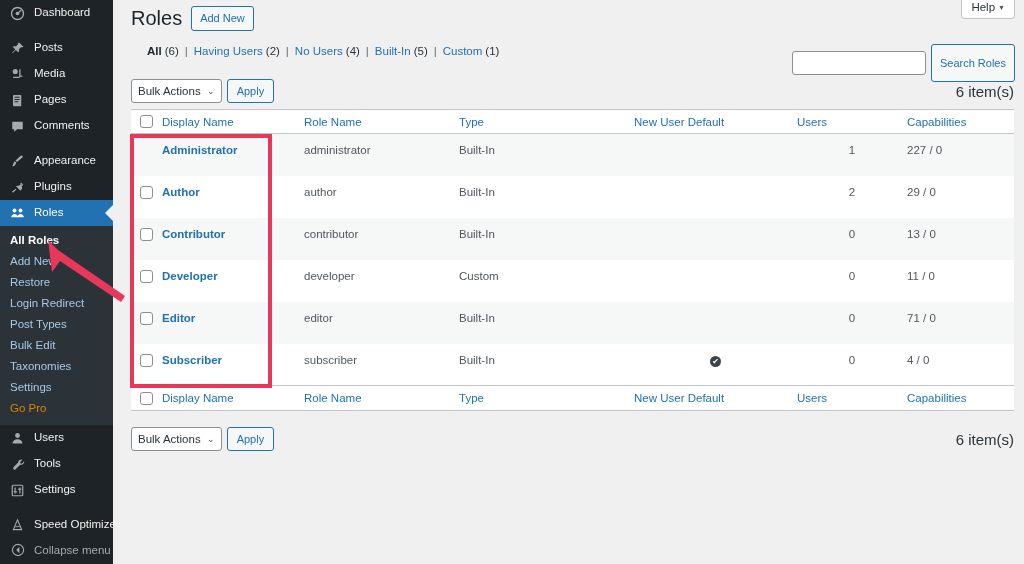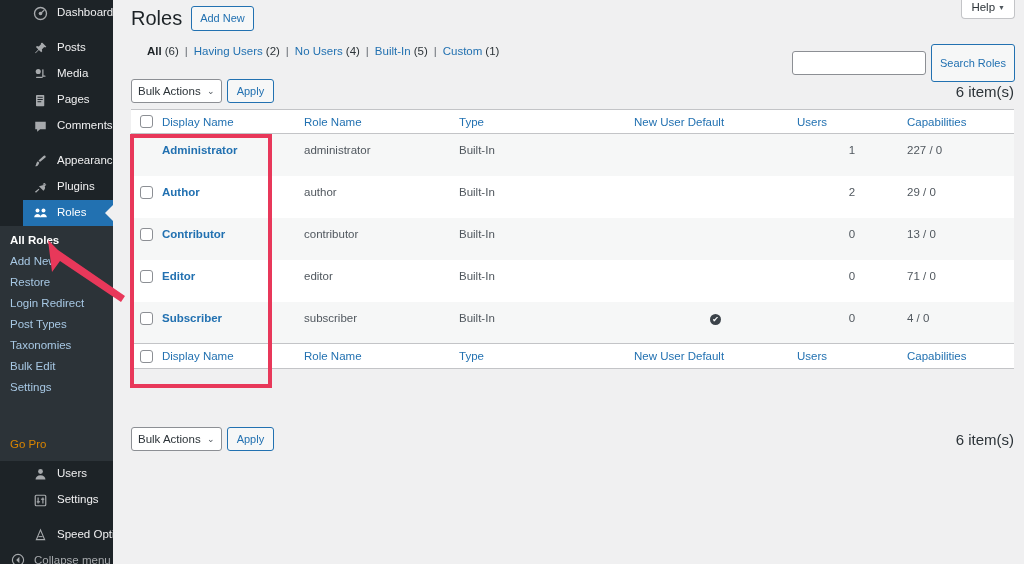--- a/index.html
+++ b/index.html
@@ -23,21 +23,20 @@
   }
   .menu-top { padding-top: 0px; }
   .menu-item {
     position: relative;
     display: flex; align-items: center;
     height: 26px;
     padding-left: 8px;
     color: #f0f0f1;
     cursor: pointer;
     white-space: nowrap;
-    margin-left: 23px;
   }
   .menu-item .mi-icon {
     width: 19px; height: 17px;
     margin-right: 7px;
     flex: 0 0 19px;
     display: flex; align-items: center; justify-content: center;
     color: #a7aaad;
   }
   .menu-item .mi-label { font-size: 11.5px; line-height: 1; }
   .menu-item.active {
@@ -60,21 +59,21 @@
   .sub-item {
     display: block;
     padding: 3px 0 3px 10px;
     font-size: 11.5px;
     color: #a7c8e4;
     line-height: 15px;
     cursor: pointer;
     white-space: nowrap;
   }
   .sub-item.current { color: #fff; font-weight: bold; }
-  .sub-item.gopro { color: #d98500; margin-top: 36px; }
+  .sub-item.gopro { color: #d98500; }
 
   .collapse-row {
     display: flex; align-items: center;
     height: 24px; padding-left: 8px;
     color: #a7aaad; font-size: 11.5px;
     cursor: pointer;
   }
   .collapse-row .mi-icon { width:19px; height:17px; margin-right:7px; flex:0 0 19px;
     display:flex; align-items:center; justify-content:center; }
 
@@ -363,36 +362,44 @@
         </span>
         <span class="mi-label">Roles</span>
       </div>
 
       <div class="submenu">
         <span class="sub-item current">All Roles</span>
         <span class="sub-item">Add New</span>
         <span class="sub-item">Restore</span>
         <span class="sub-item">Login Redirect</span>
         <span class="sub-item">Post Types</span>
+        <span class="sub-item">Bulk Edit</span>
         <span class="sub-item">Taxonomies</span>
-        <span class="sub-item">Bulk Edit</span>
         <span class="sub-item">Settings</span>
         <span class="sub-item gopro">Go Pro</span>
       </div>
 
       <div class="menu-item">
         <span class="mi-icon">
           <svg width="15" height="15" viewBox="0 0 20 20" fill="currentColor">
               <circle cx="10" cy="6" r="3.2"></circle>
               <path d="M3.4 16.5c0-3.3 2.8-5.6 6.6-5.6s6.6 2.3 6.6 5.6z"></path>
             </svg>
         </span>
         <span class="mi-label">Users</span>
       </div>
 
+      <div class="menu-item">
+        <span class="mi-icon">
+          <svg width="15" height="15" viewBox="0 0 20 20" fill="currentColor">
+              <path d="M16.6 3.5l-3 3 .3 2 2 .3 3-3c.4 2.2-1.4 4.6-3.9 4.6-.5 0-1-.1-1.4-.2l-5.8 5.8a2 2 0 1 1-2.8-2.8l5.8-5.8a4.3 4.3 0 0 1 5.8-3.9z"></path>
+            </svg>
+        </span>
+        <span class="mi-label">Tools</span>
+      </div>
 
       <div class="menu-item">
         <span class="mi-icon">
           <svg width="15" height="15" viewBox="0 0 20 20" fill="currentColor">
               <rect x="3" y="3" width="14" height="14" rx="1.4" fill="none" stroke="currentColor" stroke-width="1.6"></rect>
               <rect x="6" y="6" width="1.6" height="8"></rect>
               <rect x="12.4" y="6" width="1.6" height="8"></rect>
               <rect x="5" y="11" width="4.4" height="1.5"></rect>
               <rect x="10.6" y="7.5" width="4.4" height="1.5"></rect>
             </svg>
@@ -504,20 +511,29 @@
           <td class="col-cb"><span class="cbox"></span></td>
           <td class="col-name"><span class="role-link">Contributor</span></td>
           <td class="col-role">contributor</td>
           <td class="col-type">Built-In</td>
           <td class="col-nud"></td>
           <td class="col-users">0</td>
           <td class="col-caps">13 / 0</td>
         </tr>
         <tr>
           <td class="col-cb"><span class="cbox"></span></td>
+          <td class="col-name"><span class="role-link">Developer</span></td>
+          <td class="col-role">developer</td>
+          <td class="col-type">Custom</td>
+          <td class="col-nud"></td>
+          <td class="col-users">0</td>
+          <td class="col-caps">11 / 0</td>
+        </tr>
+        <tr>
+          <td class="col-cb"><span class="cbox"></span></td>
           <td class="col-name"><span class="role-link">Editor</span></td>
           <td class="col-role">editor</td>
           <td class="col-type">Built-In</td>
           <td class="col-nud"></td>
           <td class="col-users">0</td>
           <td class="col-caps">71 / 0</td>
         </tr>
         <tr>
           <td class="col-cb"><span class="cbox"></span></td>
           <td class="col-name"><span class="role-link">Subscriber</span></td>

